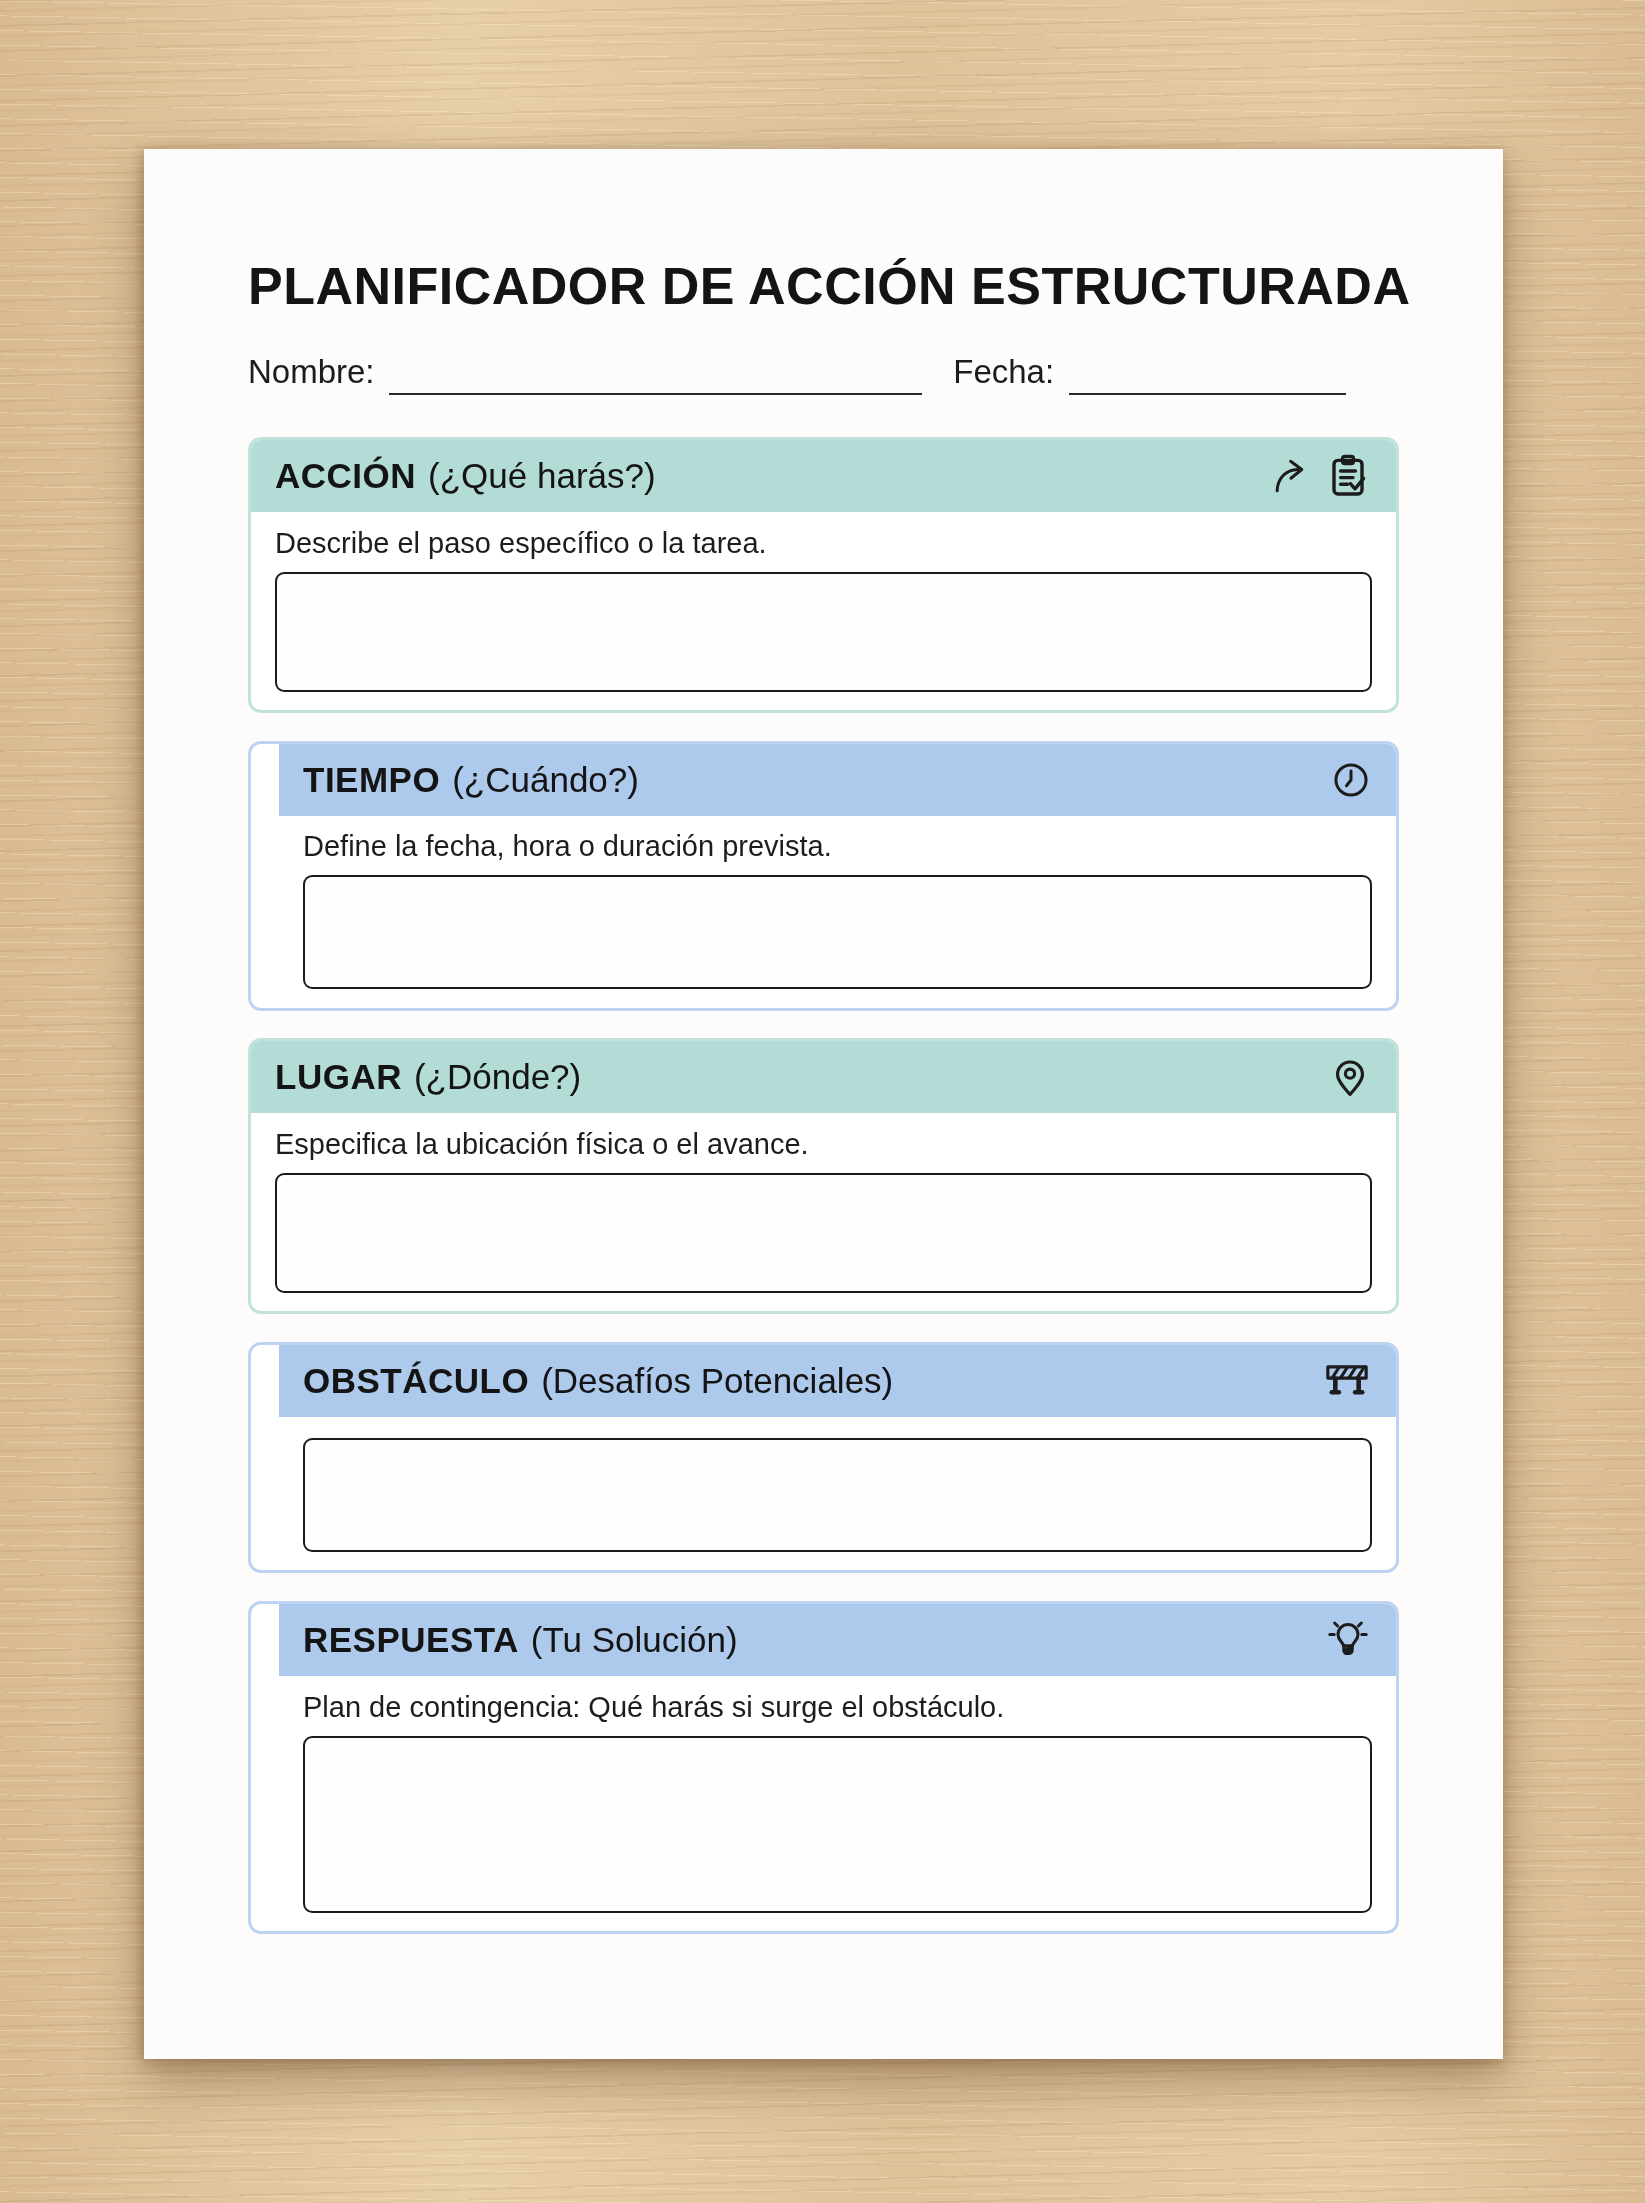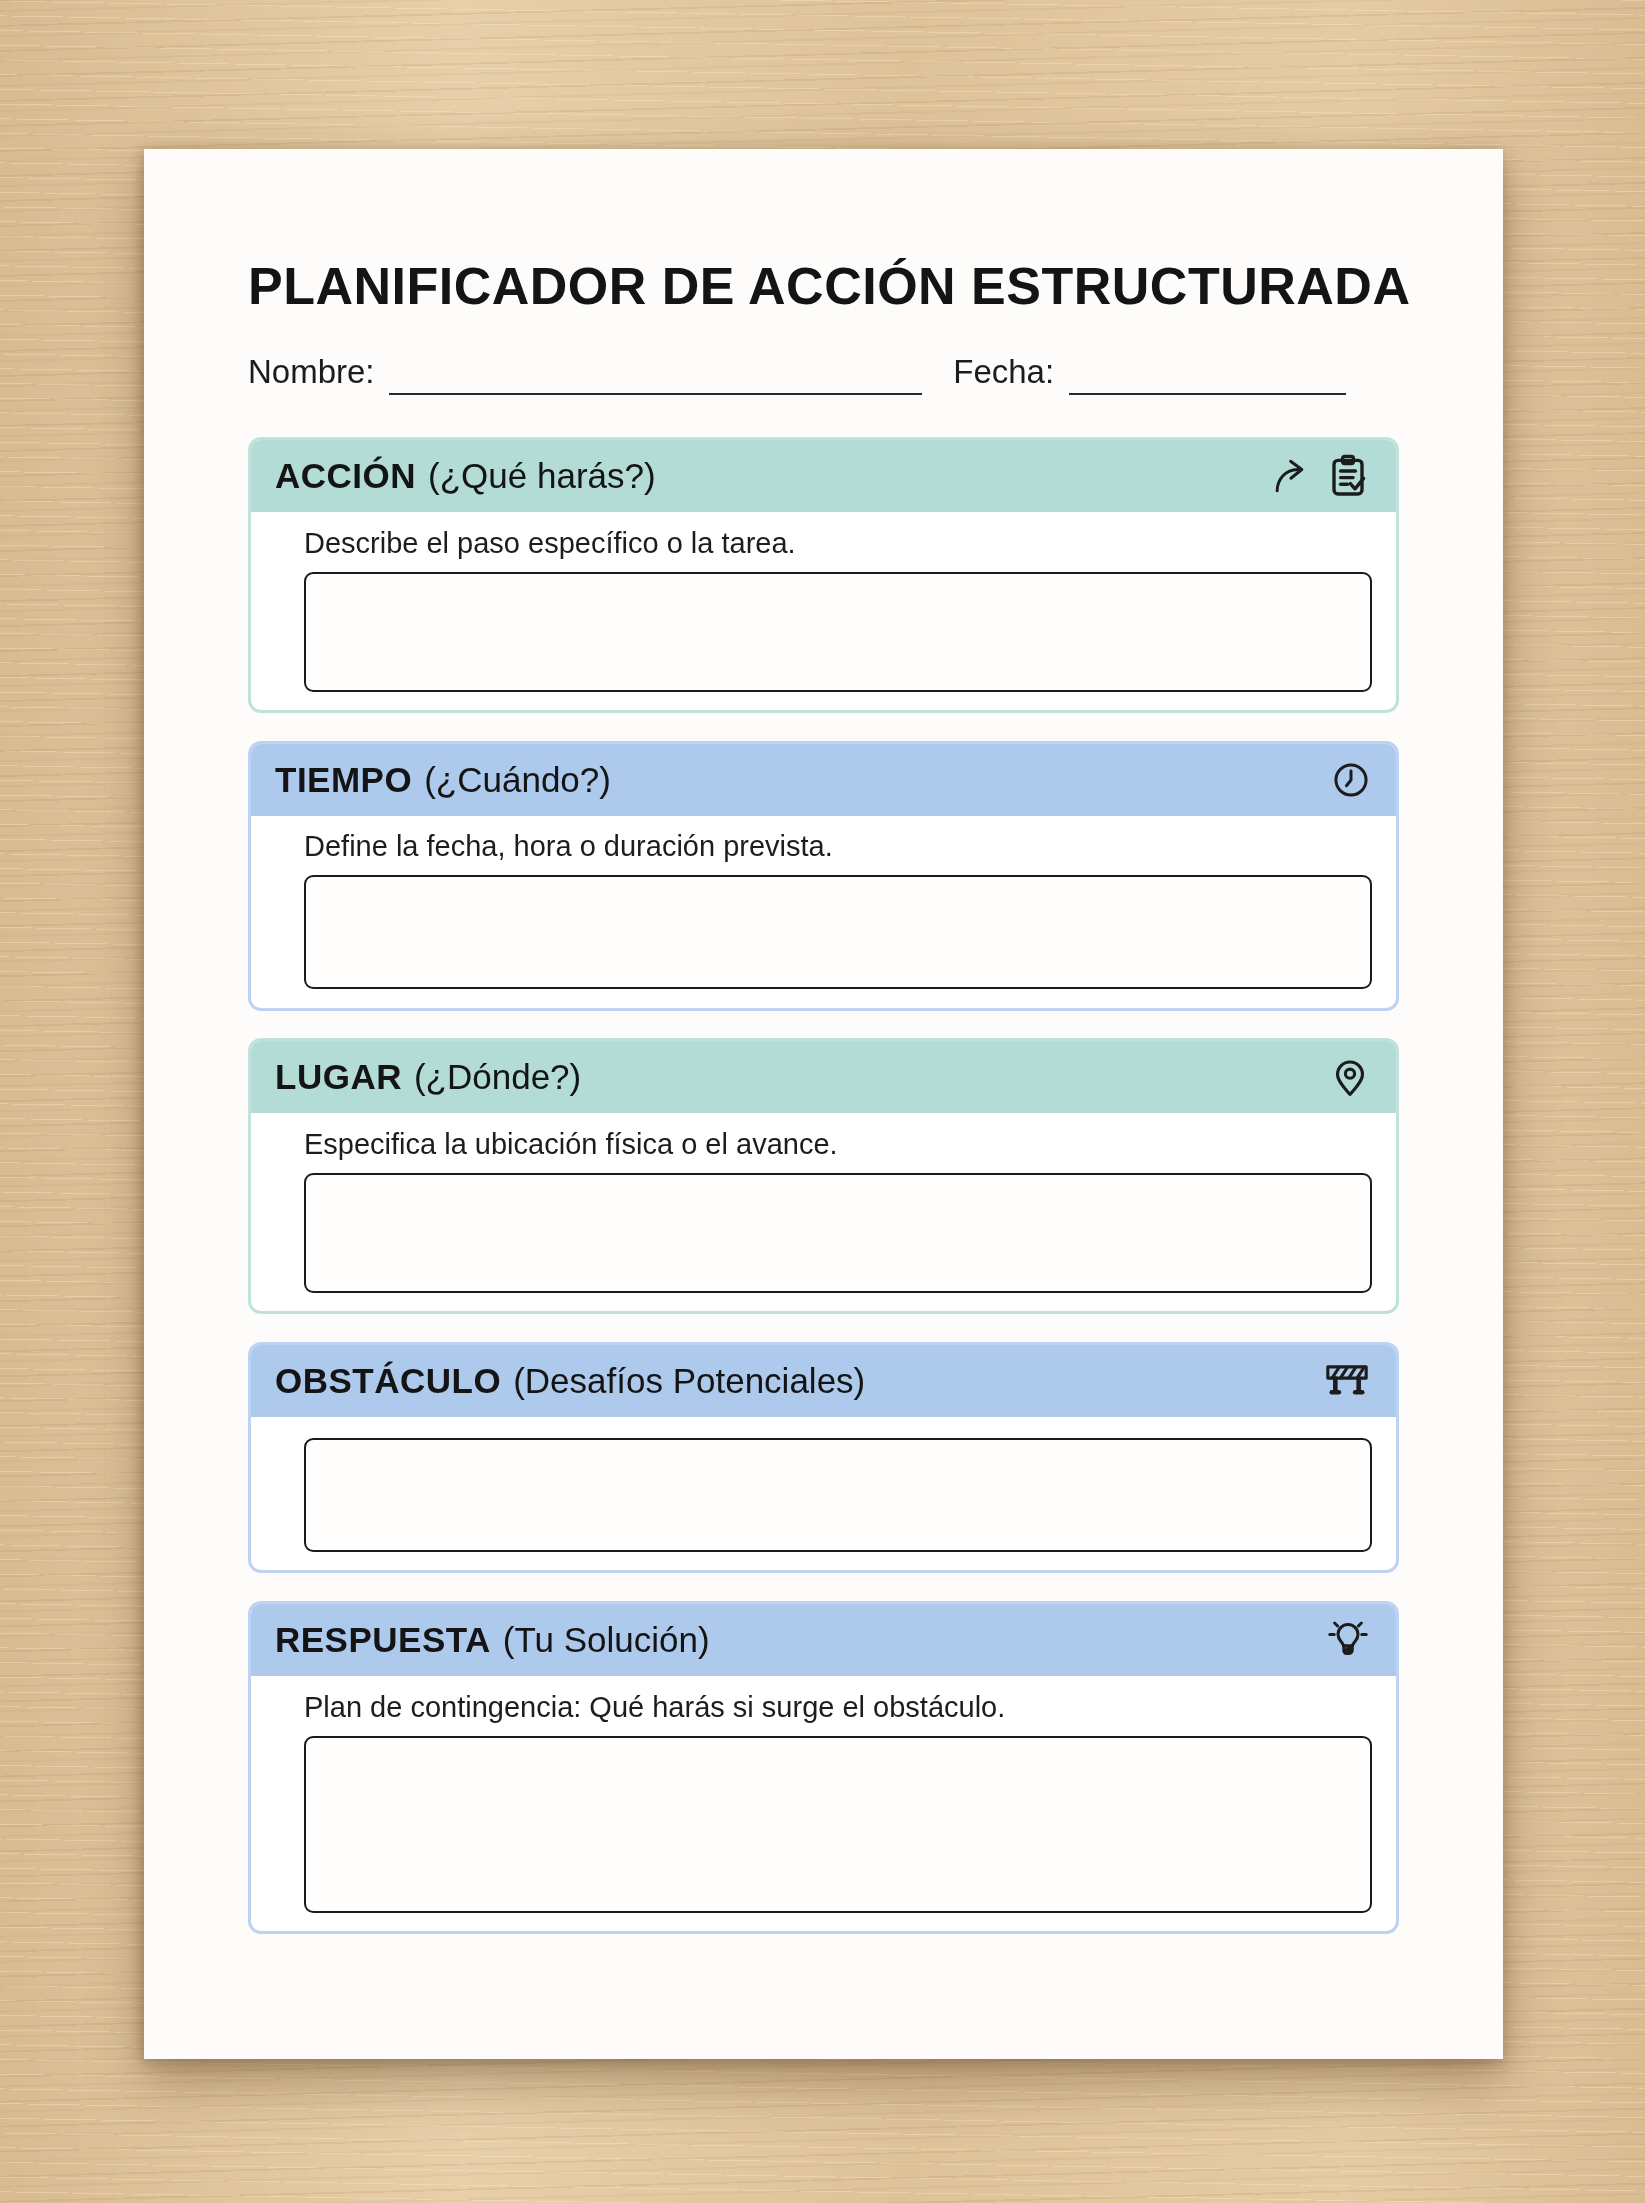--- a/index.html
+++ b/index.html
@@ -27,28 +27,28 @@
   .write-line{border-bottom:2.8px solid #2a2a2a;height:40px;display:inline-block;}
   .name-line{flex:1;margin:0 31px 0 14.7px;max-width:533px;}
   .date-line{width:277px;margin-left:14.7px;}
   .card{
     border-radius:13px;overflow:hidden;background:#fff;margin-top:27.5px;
     border:3.7px solid transparent;
   }
   .card.first{margin-top:42px;}
   .card.teal{border-color:var(--border-teal,#bfe2da);}
   .card.teal .card-head{background:var(--header-teal,#b2dcd5);}
-  .card.blue{border-color:var(--border-blue,#bdd3f1);}
+  .card.blue{border-color:var(--border-blue,#bdd3f1);padding-left:28px;}
   .card.blue .card-head{background:var(--header-blue,#adc9ec);}
   .card-head{height:72px;display:flex;align-items:center;padding:0 24px;font-size:35px;color:#141414;}
   .head-title{font-weight:bold;letter-spacing:0.5px;white-space:nowrap;}
   .head-sub{margin-left:12px;font-weight:normal;white-space:nowrap;}
   .head-icons{margin-left:auto;display:flex;align-items:center;gap:11px;}
   .head-icons svg{display:block;fill:none;stroke:#1c1c1c;stroke-width:1.7;stroke-linecap:round;stroke-linejoin:round;}
-  .card-body{padding:9.2px 24px 18.4px;margin-left:29px;}
+  .card-body{padding:9.2px 24px 18.4px;}
   .desc{margin:5.5px 0 0;font-size:29px;color:#1d1d1d;}
   .write-box{margin-top:12px;border:2.8px solid #1b1b1b;border-radius:9.2px;background:#fffefd;}
   .h-std{height:116px;}
   .h-sm{height:110px;}
   .h-lg{height:173px;}
 </style>
 </head>
 <body>
 
 <div class="paper">

